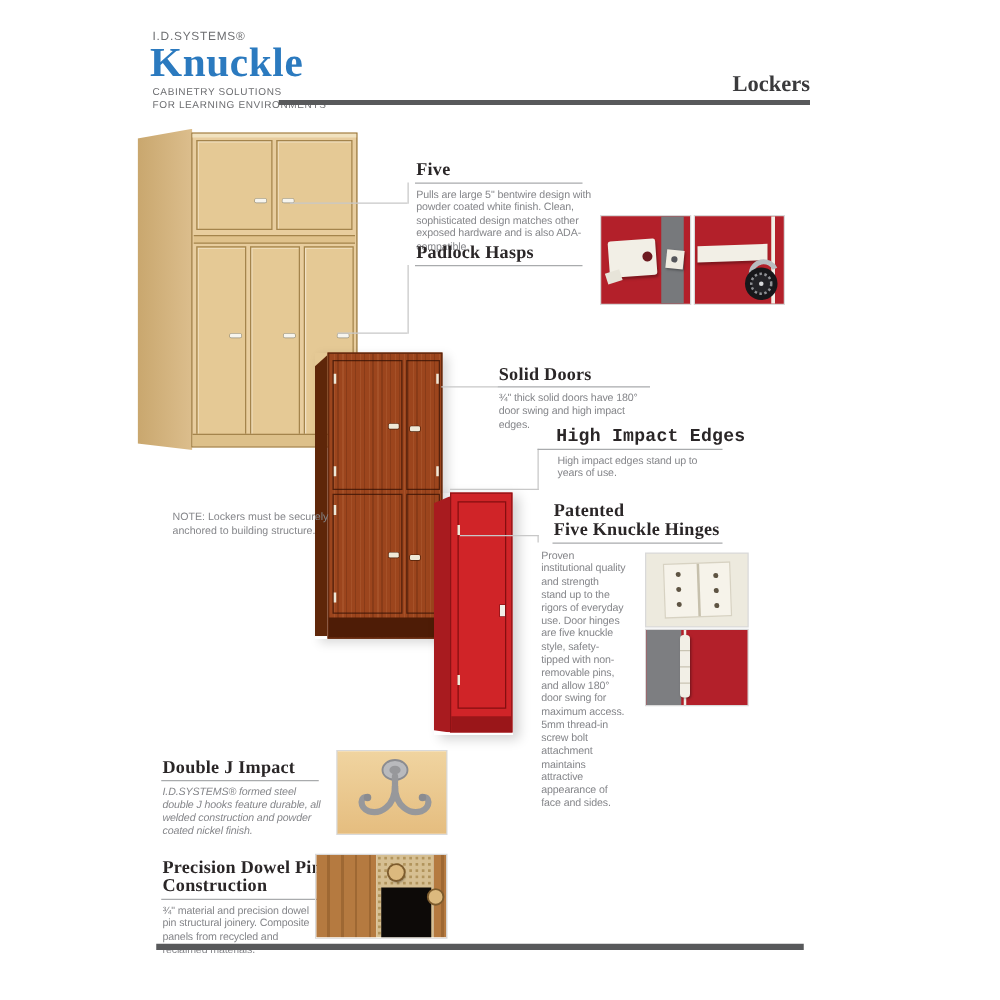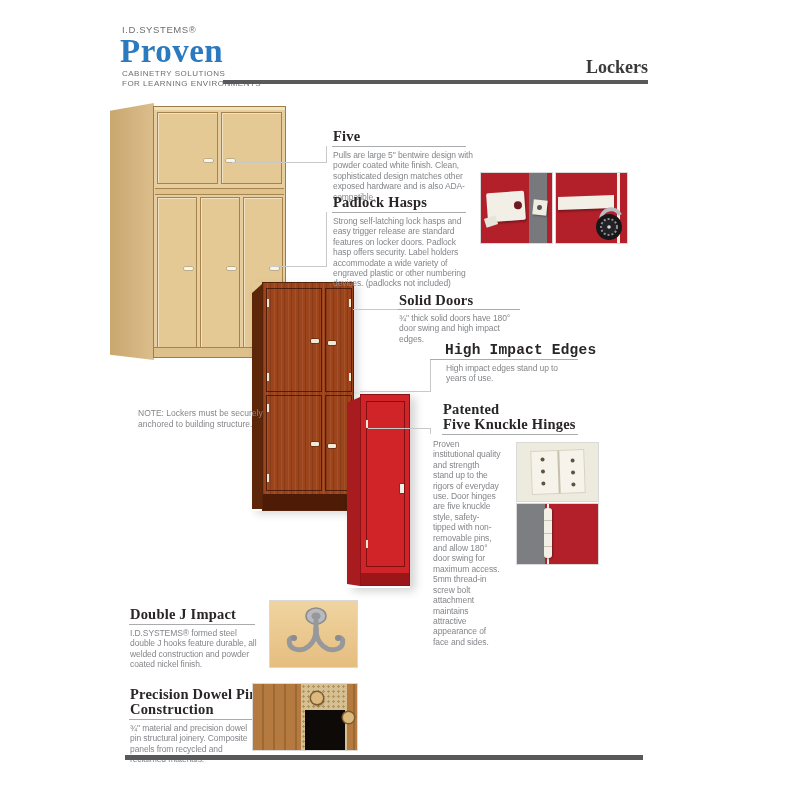--- a/index.html
+++ b/index.html
@@ -35,21 +35,21 @@
   .photo{position:absolute;overflow:hidden;box-shadow:0 0 0 1px #d9d9d9;}
   .photo-red{background:#b3202a;}
   .screw{position:absolute;width:4px;height:4px;border-radius:50%;background:#5e5443;}
 </style>
 </head>
 <body>
 
 <div id="canvas">
 
   <div class="abs brand" style="left:122px;top:24px;">I.D.SYSTEMS®</div>
-  <div class="abs product" style="left:120px;top:33px;">Proven</div>
+  <div class="abs product" style="left:120px;top:33px;">Knuckle</div>
   <div class="abs tagline" style="left:122px;top:69px;">
     <div>CABINETRY SOLUTIONS</div>
     <div>FOR LEARNING ENVIRONMENTS</div>
   </div>
   <div class="abs features-title" style="left:448px;top:57px;width:200px;">Lockers</div>
   <div class="abs rule-dark" style="left:223px;top:80px;width:425px;height:4px;"></div>
 
   <div class="abs" style="left:110px;top:101px;width:176px;height:261px;">
     <div class="abs" style="left:0;top:2px;width:44px;height:257px;background:linear-gradient(to right,#c9a76e,#dcbe8d);clip-path:polygon(0 3%,100% 0,100% 100%,0 98%);"></div>
     <div class="abs maple-front" style="left:43px;top:5px;width:133px;height:252px;">
@@ -127,21 +127,20 @@
   <div class="abs leader" style="left:360px;top:391px;width:71px;height:1px;"></div>
   <div class="abs leader" style="left:368px;top:428px;width:63px;height:1px;"></div>
   <div class="abs leader" style="left:430px;top:428px;width:1px;height:6px;"></div>
 
   <div class="abs ftitle" style="left:333px;top:129px;">Five</div>
   <div class="abs rule1" style="left:332px;top:146px;width:134px;"></div>
   <div class="abs fbody" style="left:333px;top:150px;width:140px;">Pulls are large 5" bentwire design with powder coated white finish. Clean, sophisticated design matches other exposed hardware and is also ADA-compatible.</div>
 
   <div class="abs ftitle" style="left:333px;top:195px;">Padlock Hasps</div>
   <div class="abs rule1" style="left:332px;top:212px;width:134px;"></div>
-  <div class="abs fbody" style="left:333px;top:216px;width:142px;">Strong self-latching lock hasps and easy trigger release are standard features on locker doors. Padlock hasp offers security. Label holders accommodate a wide variety of engraved plastic or other numbering devices. (padlocks not included)</div>
 
   <div class="photo photo-red" style="left:481px;top:173px;width:71px;height:70px;">
     <div class="abs" style="left:48px;top:0;width:18px;height:70px;background:#77797c;"></div>
     <div class="abs" style="left:6px;top:19px;width:38px;height:29px;background:#f2efe6;border-radius:2px;transform:rotate(-4deg);box-shadow:1px 2px 2px rgba(0,0,0,.3);">
       <span class="abs" style="left:27px;top:10px;width:8px;height:8px;border-radius:50%;background:#6d1a20;"></span>
     </div>
     <div class="abs" style="left:4px;top:44px;width:12px;height:9px;background:#e7e4d9;transform:rotate(-18deg);"></div>
     <div class="abs" style="left:52px;top:27px;width:14px;height:15px;background:#efece1;transform:rotate(6deg);box-shadow:1px 1px 2px rgba(0,0,0,.35);">
       <span class="abs" style="left:4px;top:5px;width:5px;height:5px;border-radius:50%;background:#55565a;"></span>
     </div>
@@ -190,21 +189,21 @@
     <div class="abs" style="left:30px;top:0;width:2px;height:60px;background:#f2efe6;"></div>
     <div class="abs" style="left:27px;top:4px;width:8px;height:50px;background:#f2efe6;border-radius:3px;box-shadow:1px 1px 2px rgba(0,0,0,.35);">
       <span class="abs" style="left:0;top:12px;width:100%;height:1px;background:#c9c4b2;"></span>
       <span class="abs" style="left:0;top:25px;width:100%;height:1px;background:#c9c4b2;"></span>
       <span class="abs" style="left:0;top:38px;width:100%;height:1px;background:#c9c4b2;"></span>
     </div>
   </div>
 
   <div class="abs ftitle" style="left:130px;top:607px;">Double J Impact</div>
   <div class="abs rule1" style="left:129px;top:624px;width:126px;"></div>
-  <div class="abs fbody" style="left:130px;top:628px;width:132px;">I.D.SYSTEMS® formed steel double J hooks feature durable, all welded construction and powder coated nickel finish.</div>
+  <div class="abs fbody" style="left:130px;top:628px;width:132px;font-style:italic;">I.D.SYSTEMS® formed steel double J hooks feature durable, all welded construction and powder coated nickel finish.</div>
 
   <div class="photo" style="left:270px;top:601px;width:87px;height:66px;background:linear-gradient(to bottom,#f0d4a0,#e5bd7f);">
     <svg width="87" height="66" viewBox="0 0 87 66">
       <ellipse cx="46" cy="15" rx="10" ry="8" fill="#b9babd" stroke="#8b8c90" stroke-width="1.5"></ellipse>
       <ellipse cx="46" cy="15" rx="4.5" ry="3.5" fill="#97989b"></ellipse>
       <path d="M46,20 L46,30" stroke="#97989b" stroke-width="5" stroke-linecap="round"></path>
       <path d="M46,28 C46,44 34,51 25,48 C17,45 18,35 24,37" fill="none" stroke="#97989b" stroke-width="5" stroke-linecap="round"></path>
       <path d="M46,28 C46,44 58,51 67,48 C75,45 74,35 68,37" fill="none" stroke="#97989b" stroke-width="5" stroke-linecap="round"></path>
       <circle cx="24" cy="37" r="3" fill="#8b8c90"></circle>
       <circle cx="68" cy="37" r="3" fill="#8b8c90"></circle>

